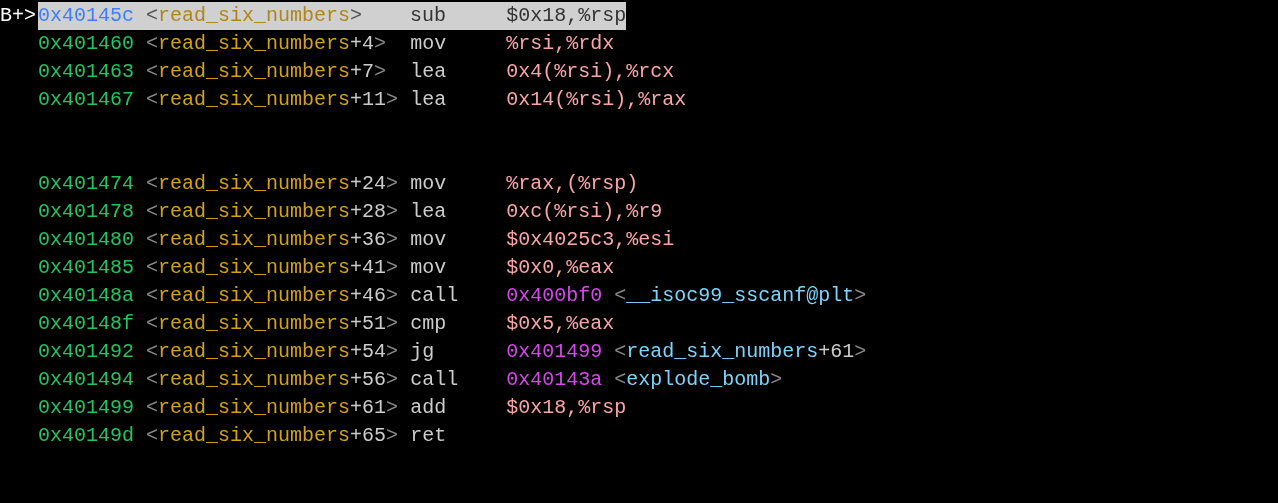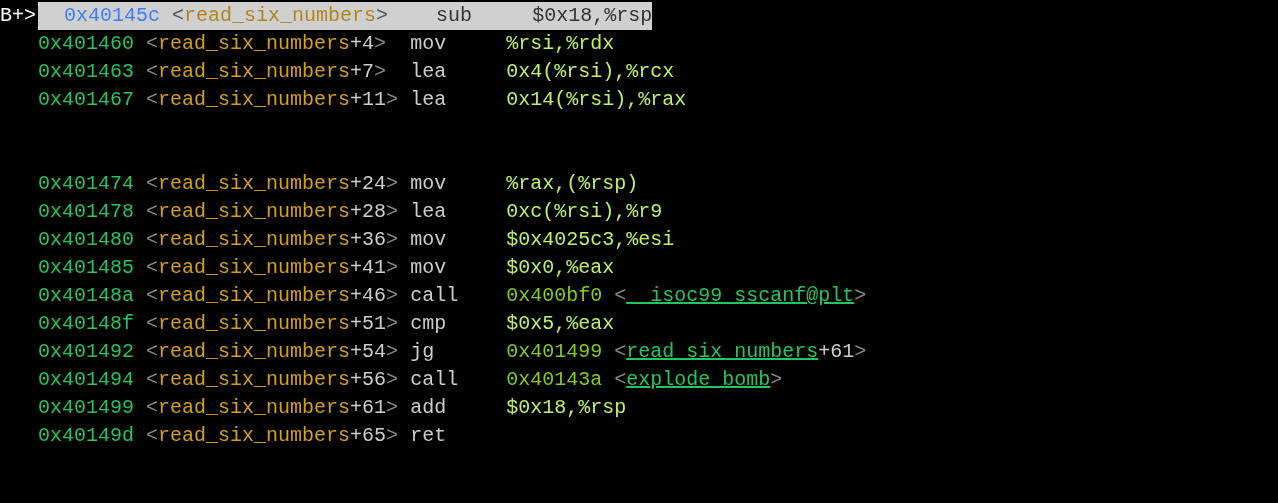--- a/index.html
+++ b/index.html
@@ -29,21 +29,20 @@
     }
     .highlighted {
       background-color: #d0d0d0;
     }
     .addr {
       color: #22c55e;
     }
     .highlighted .addr {
       color: #3b7fff;
       background-color: #d0d0d0;
-      padding-left: 26px;
     }
     .bracket {
       color: #888;
     }
     .highlighted .bracket {
       color: #555;
     }
     .func-name {
       color: #d4a017;
     }
@@ -55,32 +54,31 @@
       color: #ccc;
     }
     .mnemonic {
       color: #ccc;
       display: inline-block;
     }
     .highlighted .mnemonic {
       color: #333;
     }
     .operands {
-      color: #bef264;
+      color: #fca5a5;
     }
     .highlighted .operands {
       color: #333;
     }
     .call-addr {
-      color: #84cc16;
+      color: #d946ef;
       margin-top: 24px;
     }
     .call-func {
-      color: #22c55e;
-      text-decoration: underline;
+      color: #7dd3fc;
     }
     .pad {
       display: inline-block;
     }
   </style>
 </head>
 <body>
 
 <div id="disasm">
     <div class="line"><span class="marker">B+&gt;</span><span class="highlighted"><span class="addr">0x40145c</span> <span class="bracket">&lt;</span><span class="func-name">read_six_numbers</span><span class="bracket">&gt;</span><span class="pad">    </span><span class="mnemonic">sub     </span><span class="operands">$0x18,%rsp</span></span></div>

